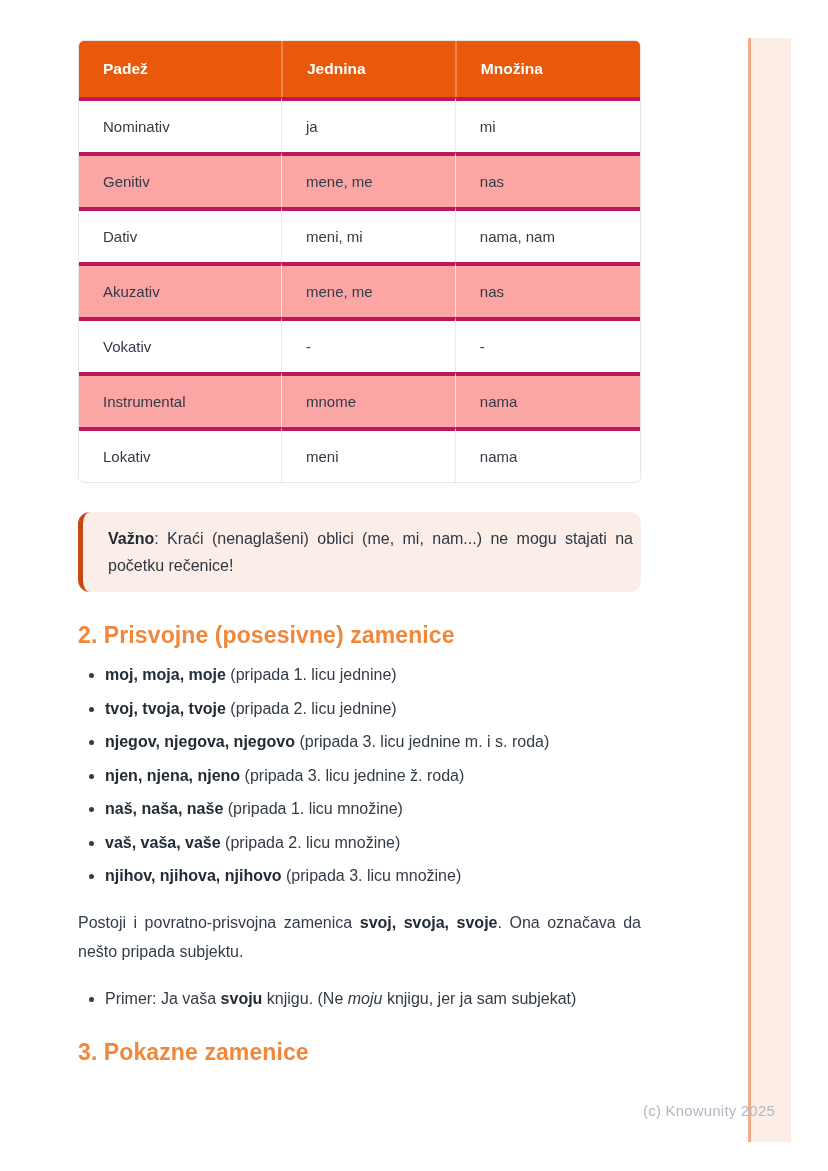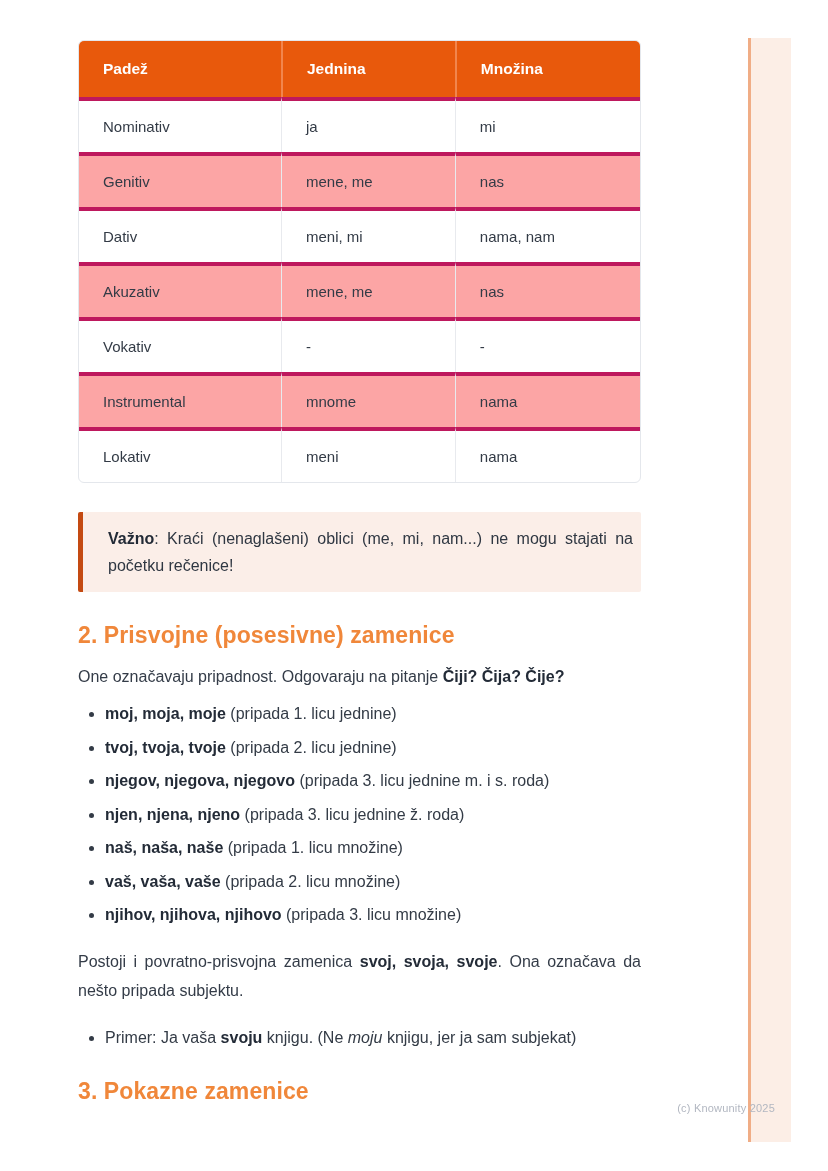--- a/index.html
+++ b/index.html
@@ -60,21 +60,21 @@
     color: #333b46;
   }
   table.decl td + td { border-left: 1px solid #e8eaee; }
   table.decl tr.alt td { background: #fca5a5; }
 
   
   .callout {
     margin-top: 29px;
     background: #fbeee8;
     border-left: 5px solid #c44a12;
-    border-radius: 2px;
+    border-radius: 12px;
     padding: 13px 8px 13px 25px;
     font-size: 16px;
     line-height: 27px;
     text-align: justify;
     color: #2f3742;
   }
   .callout b { color: #222a36; }
 
   
   h2.section-heading {
@@ -109,21 +109,21 @@
     color: #333b46;
   }
   ul.bullet-list.single { margin-top: 22px; }
   ul.bullet-list.single li { margin-bottom: 0; }
 
   
   .footer-credit {
     position: absolute;
     top: 1102px;
     right: 53px;
-    font-size: 11px;
+    font-size: 15px;
     color: #b2b7c1;
     z-index: 2;
     letter-spacing: 0.2px;
   }
 </style>
 </head>
 <body>
 
 <div class="side-stripe"></div>
 
@@ -180,23 +180,20 @@
       </tr>
     </tbody>
   </table>
 
   <div class="callout">
     <b>Važno</b><span>: Kraći (nenaglašeni) oblici (me, mi, nam...) ne mogu stajati na početku rečenice!</span>
   </div>
 
   <h2 class="section-heading">2. Prisvojne (posesivne) zamenice</h2>
 
-  <p class="body-text">
-    <span>One označavaju pripadnost. Odgovaraju na pitanje </span><b>Čiji? Čija? Čije?</b>
-  </p>
 
   <ul class="bullet-list">
     <li><b>moj, moja, moje</b><span> (pripada 1. licu jednine)</span></li>
     <li><b>tvoj, tvoja, tvoje</b><span> (pripada 2. licu jednine)</span></li>
     <li><b>njegov, njegova, njegovo</b><span> (pripada 3. licu jednine m. i s. roda)</span></li>
     <li><b>njen, njena, njeno</b><span> (pripada 3. licu jednine ž. roda)</span></li>
     <li><b>naš, naša, naše</b><span> (pripada 1. licu množine)</span></li>
     <li><b>vaš, vaša, vaše</b><span> (pripada 2. licu množine)</span></li>
     <li><b>njihov, njihova, njihovo</b><span> (pripada 3. licu množine)</span></li>
   </ul>

